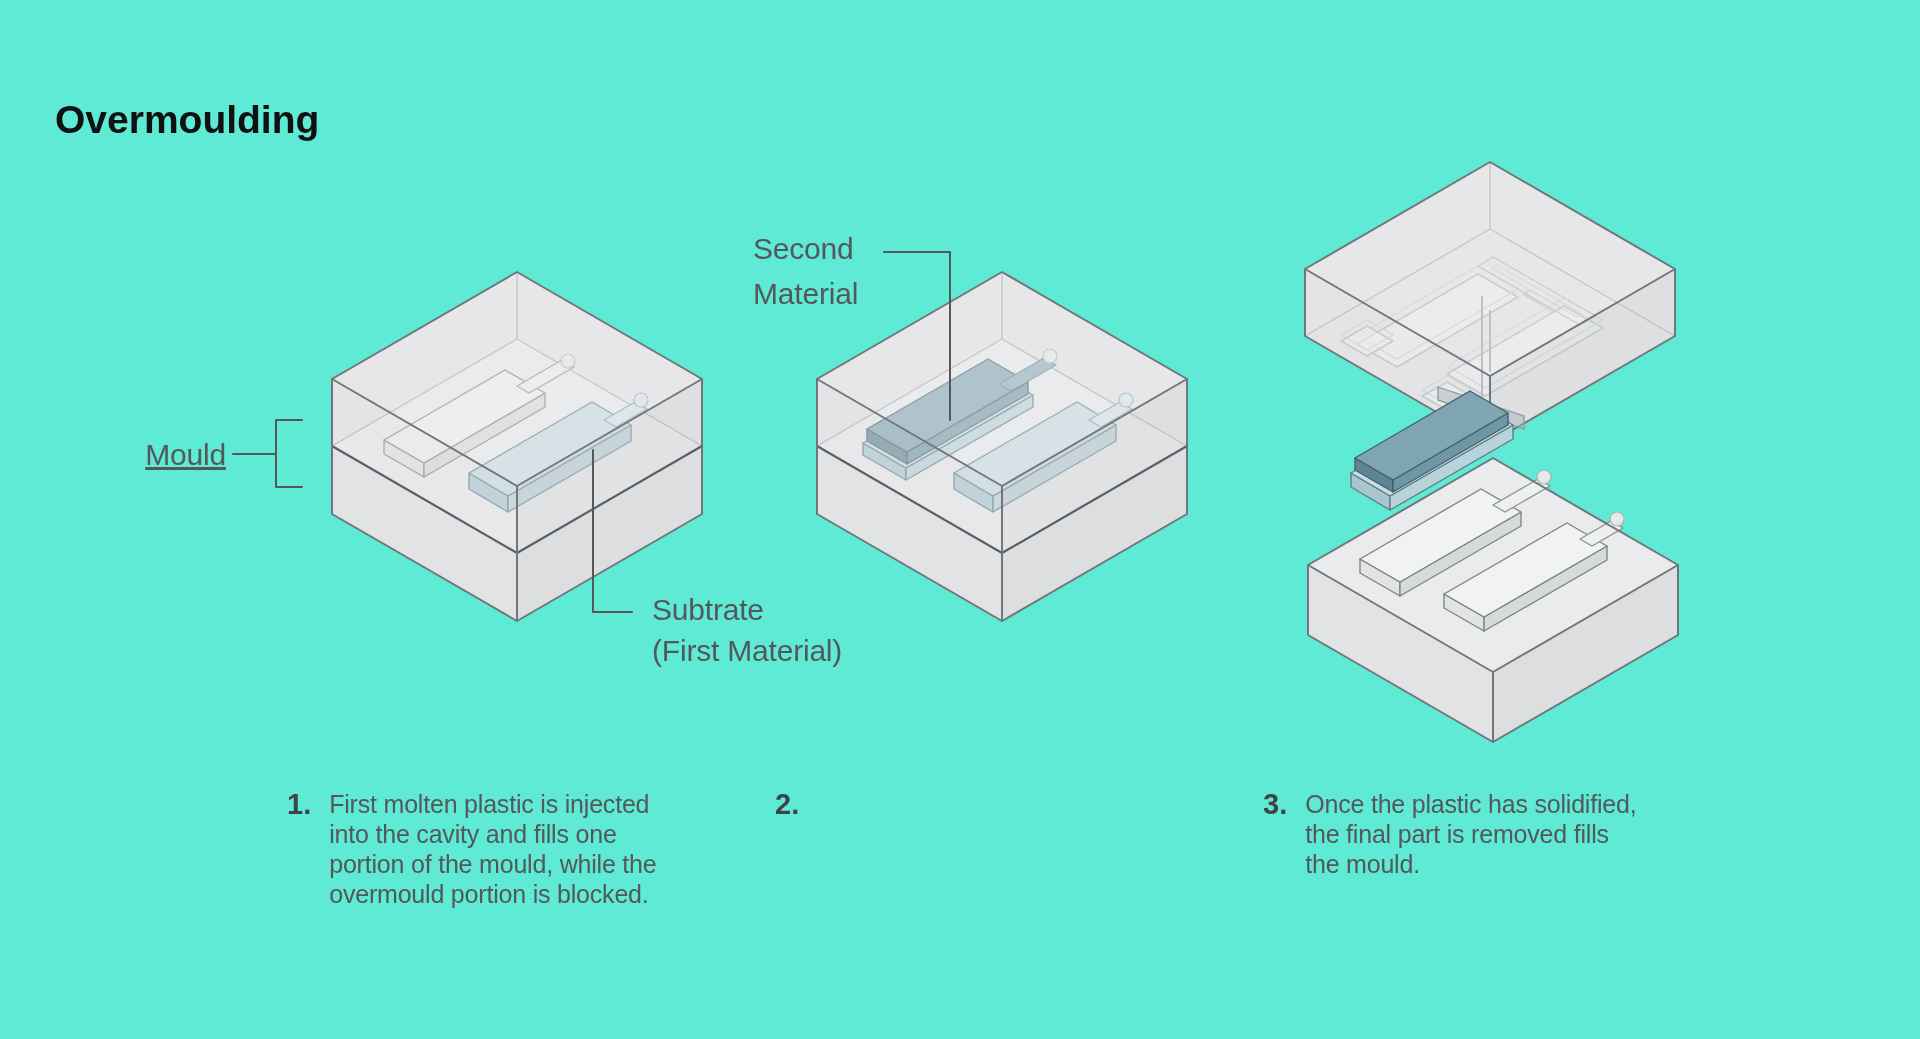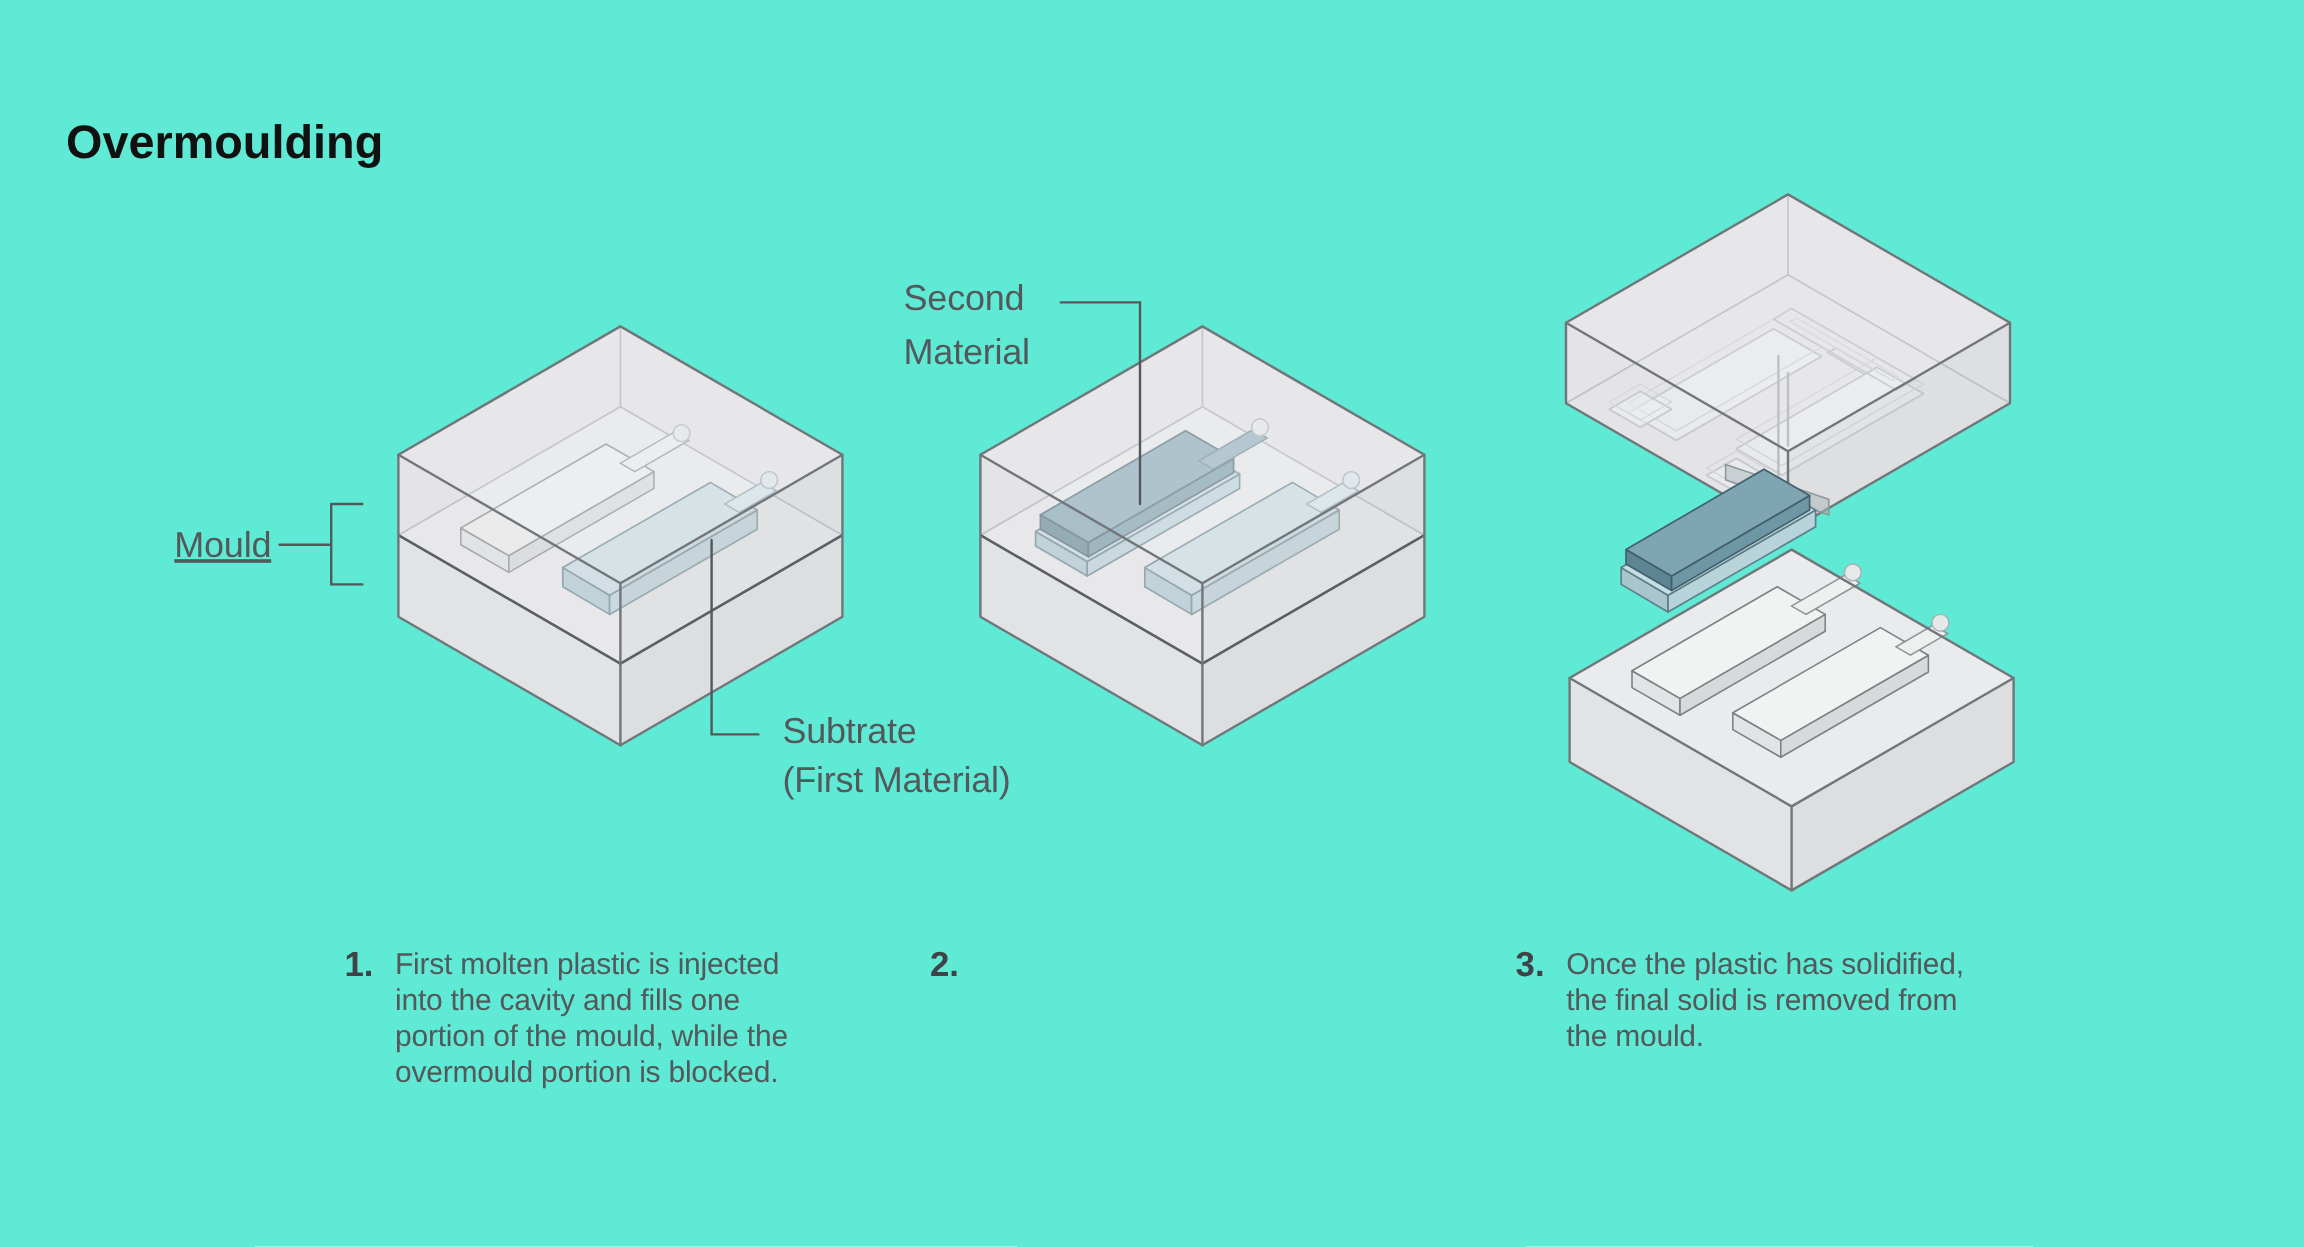--- a/index.html
+++ b/index.html
@@ -230,17 +230,17 @@
 into the cavity and fills one
 portion of the mould, while the
 overmould portion is blocked.</span>
   </div>
   <div class="step step-2">
     <span class="step-number">2.</span>
   </div>
   <div class="step step-3">
     <span class="step-number">3.</span>
     <span class="step-text">Once the plastic has solidified,
-the final solid is removed from
+the final part is removed fills
 the mould.</span>
   </div>
 
 </div>
 
 </body></html>

